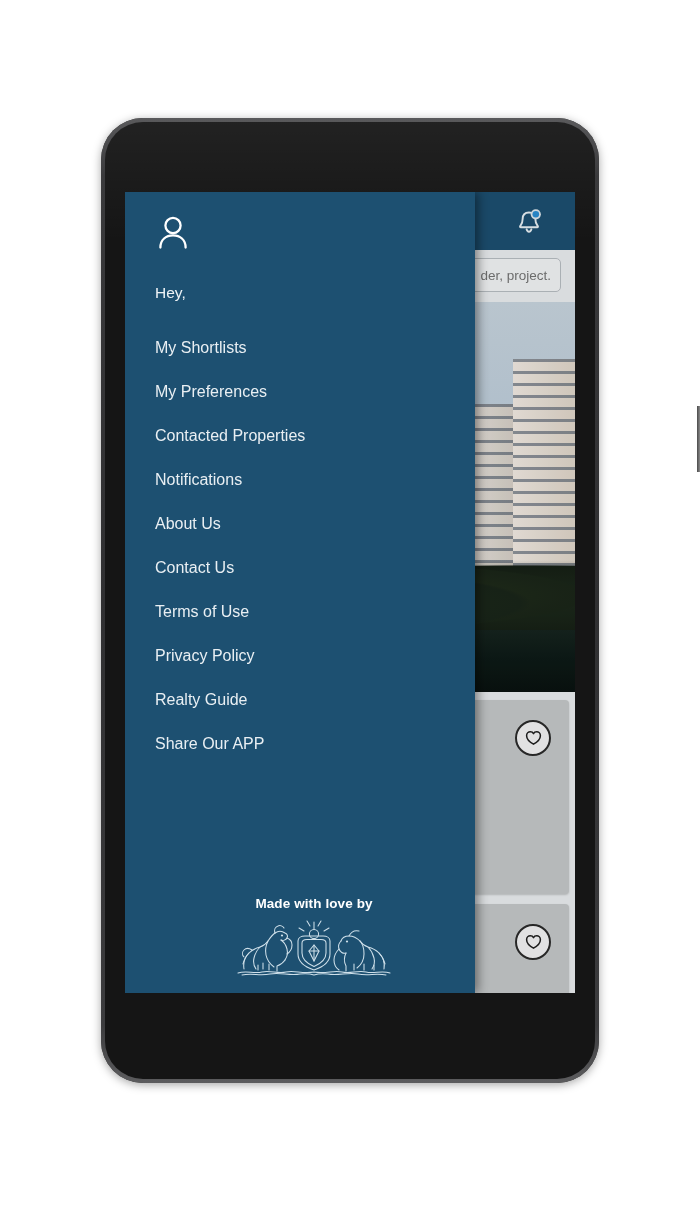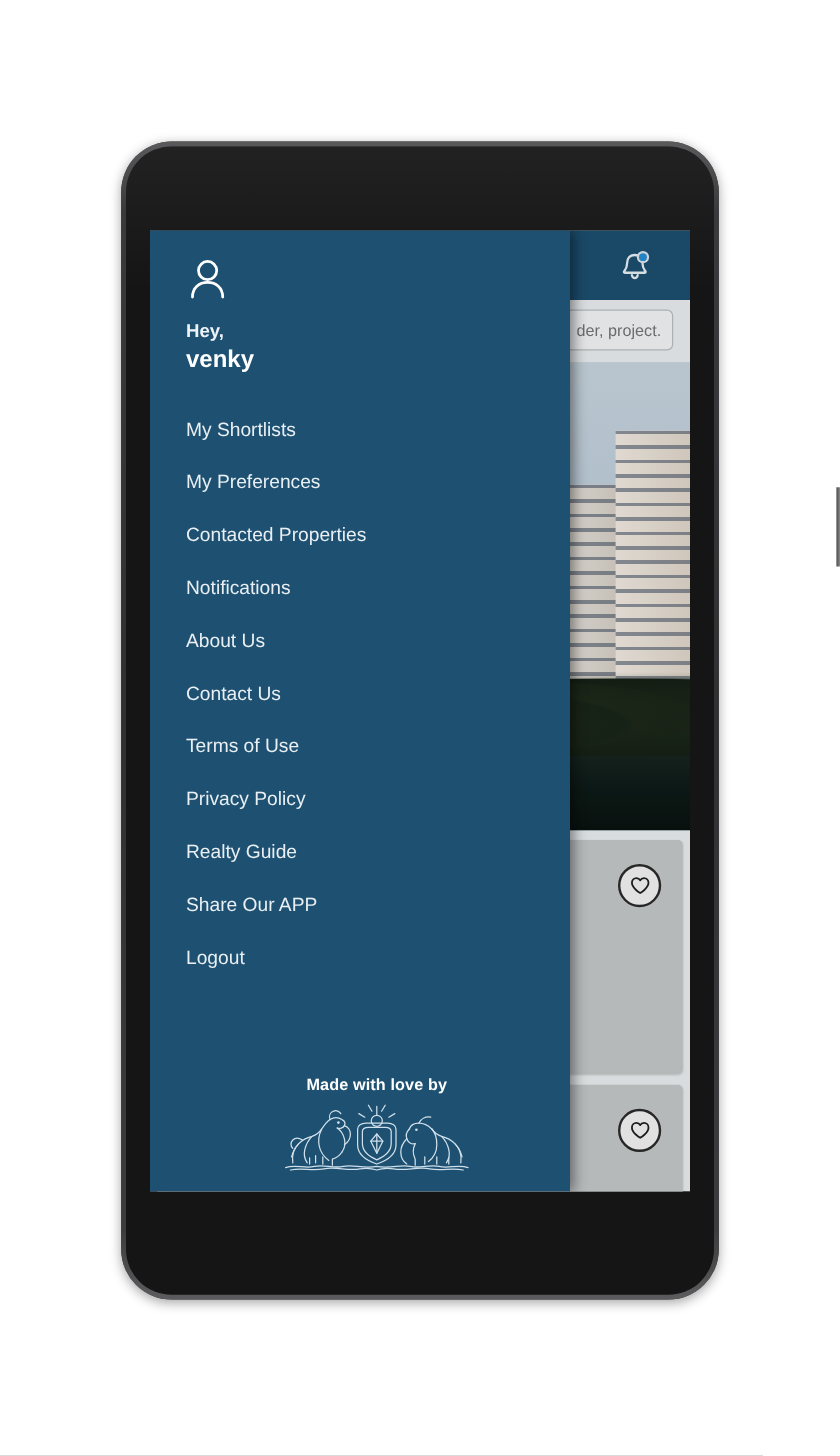--- a/index.html
+++ b/index.html
@@ -281,24 +281,24 @@
     height: 100%;
     background: #1d5071;
     box-shadow: 3px 0 10px rgba(0,0,0,0.45);
     overflow: hidden;
   }
   #drawer-header {
     padding: 22px 0 0 30px;
   }
   #avatar-icon { display: block; }
   #greeting-hey {
-    margin-top: 13px;
+    margin-top: 29px;
     color: #eef3f6;
     font-size: 15.5px;
-    font-weight: 700;
+    font-weight: 400;
     line-height: 1.25;
   }
   #greeting-username {
     color: #ffffff;
     font-size: 20px;
     font-weight: 700;
     line-height: 1.3;
     margin-top: 1px;
   }
   #drawer-menu {
@@ -418,35 +418,33 @@
   </div>
 
   <div id="nav-drawer">
 
     <div id="drawer-header">
       <svg id="avatar-icon" width="36" height="40" viewBox="0 0 36 40" aria-hidden="true">
         <circle cx="18" cy="11.5" r="7.6" fill="none" stroke="#ffffff" stroke-width="2.3"></circle>
         <path d="M5.4 33.5 C5.4 25.6 11.0 21.4 18 21.4 C25.0 21.4 30.6 25.6 30.6 33.5" fill="none" stroke="#ffffff" stroke-width="2.3" stroke-linecap="round"></path>
       </svg>
       <div id="greeting-hey">Hey,</div>
-      <div id="greeting-username">venky</div>
     </div>
 
     <nav id="drawer-menu">
       <a class="drawer-menu-item">My Shortlists</a>
       <a class="drawer-menu-item">My Preferences</a>
       <a class="drawer-menu-item">Contacted Properties</a>
       <a class="drawer-menu-item">Notifications</a>
       <a class="drawer-menu-item">About Us</a>
       <a class="drawer-menu-item">Contact Us</a>
       <a class="drawer-menu-item">Terms of Use</a>
       <a class="drawer-menu-item">Privacy Policy</a>
       <a class="drawer-menu-item">Realty Guide</a>
       <a class="drawer-menu-item">Share Our APP</a>
-      <a class="drawer-menu-item">Logout</a>
     </nav>
 
     <div id="drawer-footer">
       <div id="made-with-love">Made with love by</div>
       <div id="brand-crest">
         <svg width="168" height="62" viewBox="0 0 168 62" aria-hidden="true">
           <g fill="none" stroke="#cfe0ea" stroke-width="1.05" stroke-linecap="round" stroke-linejoin="round">
 
             <path d="M14 52 C13 46 15 40 19 36 C22 33 26 31 30 30 C33 29 36 27 38 24 C40 21 42 18 45 16"></path>
             <path d="M45 16 C48 14 52 14 55 16 C57 17 58 19 57 21 C56 23 53 24 51 23"></path>

